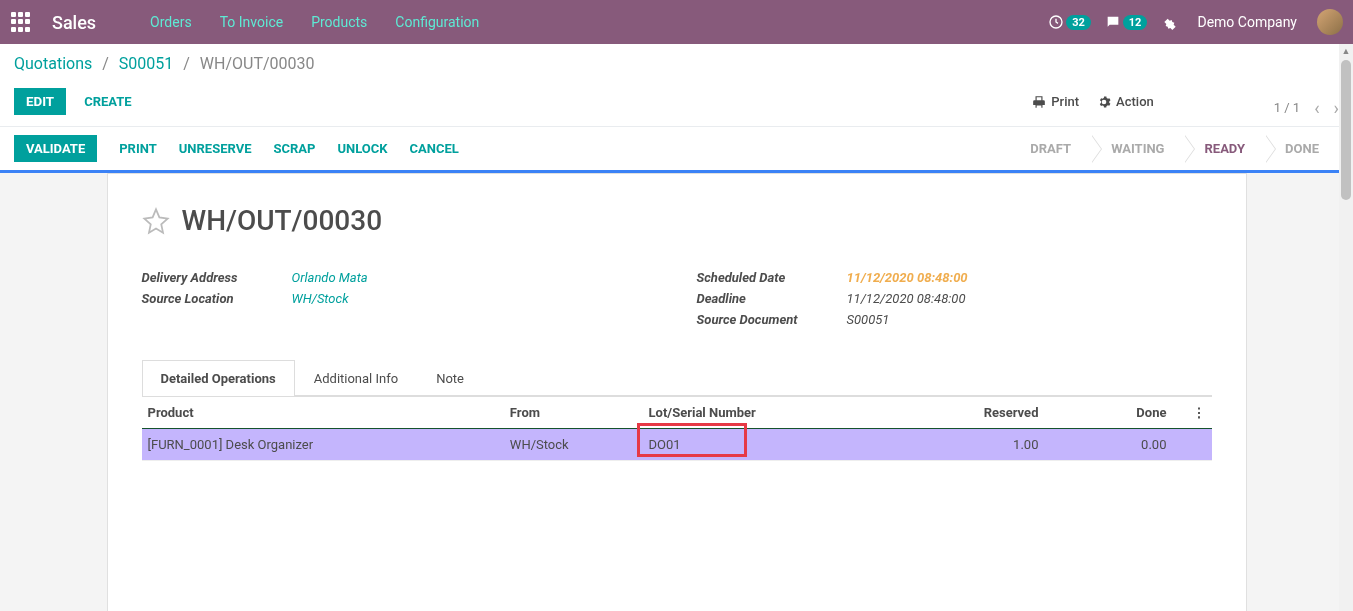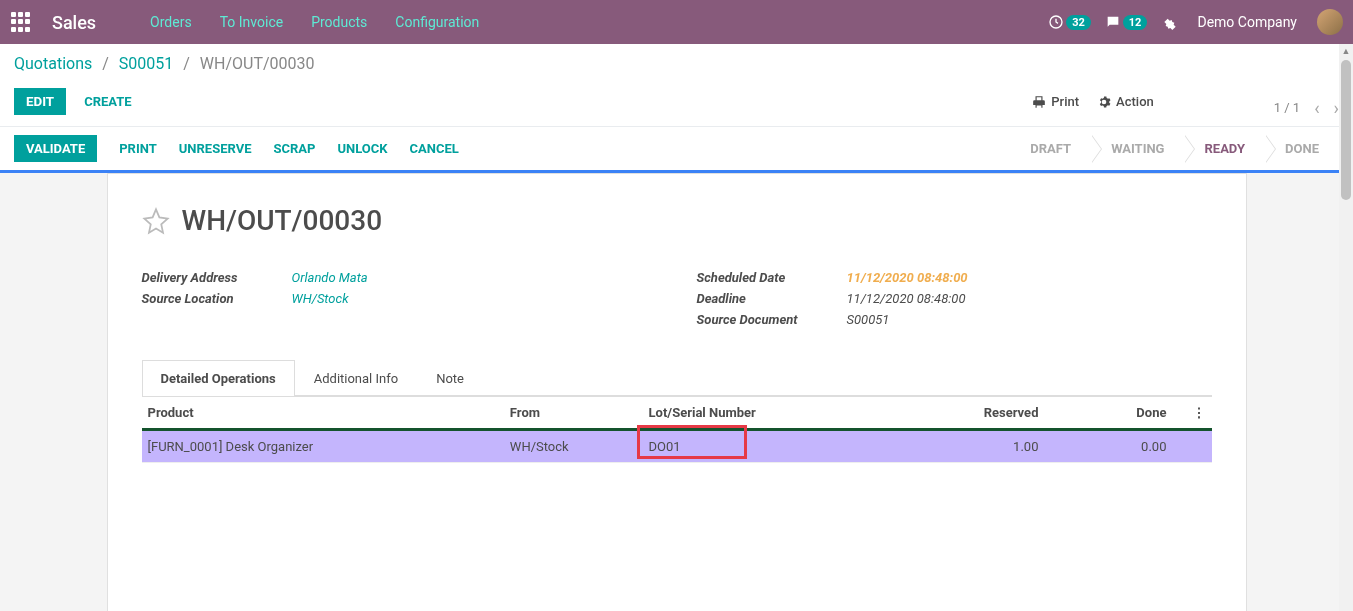--- a/index.html
+++ b/index.html
@@ -55,21 +55,21 @@
 .flabel { width:150px; color:#4c4c4c; font-weight:700; font-size:13px;}
 .fval { font-size:13px; color:#4c4c4c;}
 .fval.link { color:#00A09D; cursor:pointer;}
 .fval.warn { color:#f0ad4e; font-weight:700;}
 
 .tabs { display:flex; border-bottom:1px solid #ddd; margin-top:30px; }
 .tab { padding:10px 18px; cursor:pointer; font-size:13px; border:1px solid transparent; border-bottom:none; margin-bottom:-1px;}
 .tab.active { border-color:#ddd; background:#fff; font-weight:700; color:#4c4c4c;}
 
 .table { width:100%; border-collapse:collapse; margin-top:0;}
-.table th { text-align:left; padding:8px 6px; font-weight:700; font-size:13px; border-bottom:3px solid #14532d; border-top:1px solid #ddd;}
+.table th { text-align:left; padding:8px 6px; font-weight:700; font-size:13px; border-bottom:1px solid #14532d; border-top:1px solid #ddd;}
 .table td { padding:8px 6px; font-size:13px; border-bottom:1px solid #eee;}
 .table th.right, .table td.right { text-align:right; padding-right:20px;}
 .highlight-cell { position:relative;margin-left:42px; }
 .highlight-box { position:absolute; border:3px solid #e63946; left:-6px; top:-6px; width:110px; height:34px; z-index:5;}
 
 .scrollbar { position:fixed; right:0; top:44px; bottom:0; width:14px; background:#f1f1f1;}
 .scrollbar-thumb { position:absolute; right:2px; top:0; width:10px; height:140px; background:#c1c1c1; border-radius:5px;}
 .scrollbar-up { position:absolute; top:0; left:0; right:0; height:14px; display:flex; align-items:center; justify-content:center; color:#888; font-size:9px;}
 
 svg { display:block;}

